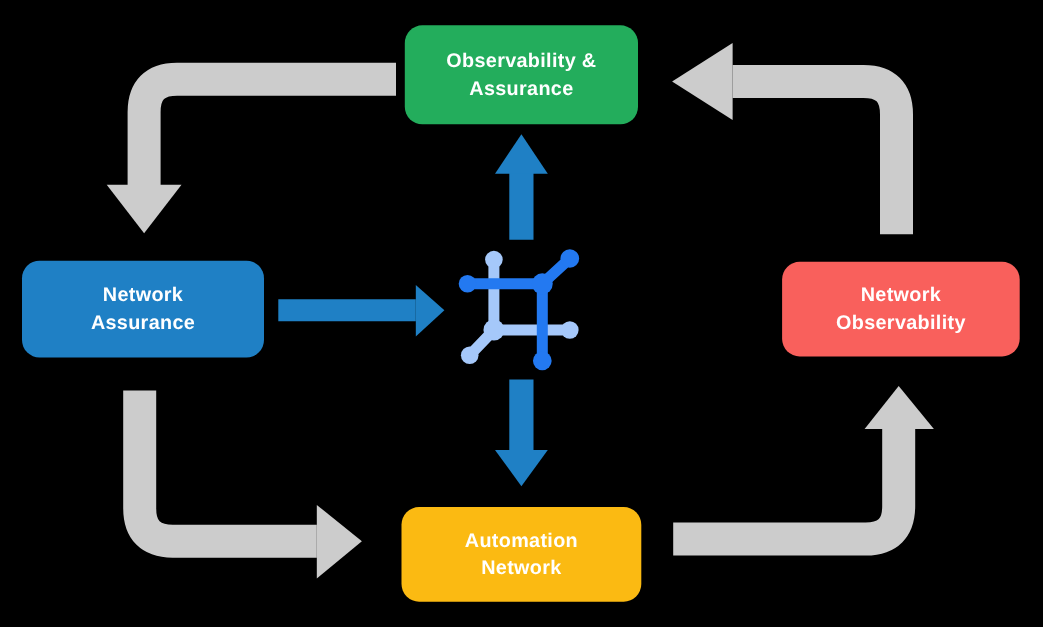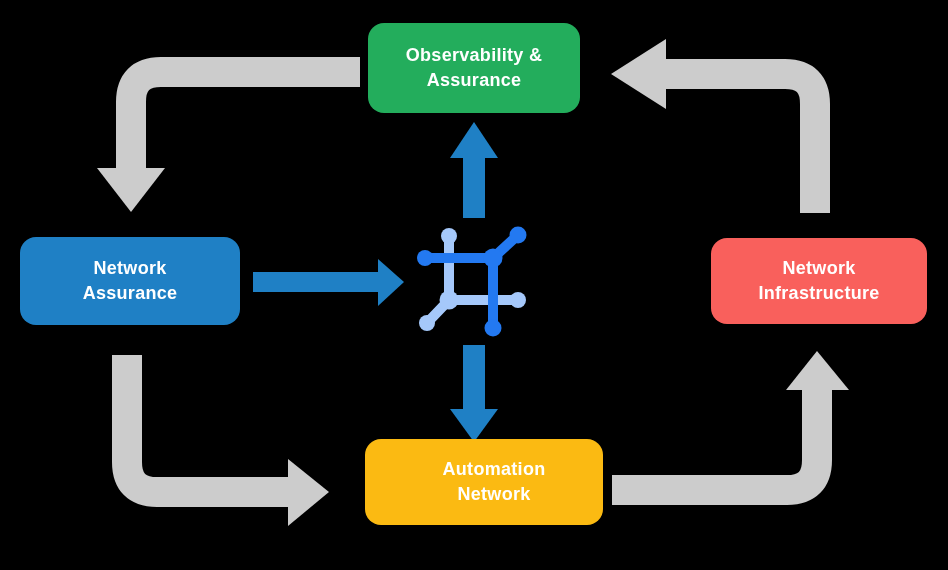--- a/index.html
+++ b/index.html
@@ -102,21 +102,21 @@
     <span>Assurance</span>
   </div>
 
   <div class="node" style="left: 20px; top: 237px; width: 220px; height: 88px; background: rgb(31, 128, 197);">
     <span>Network</span>
     <span>Assurance</span>
   </div>
 
   <div class="node" style="left: 711px; top: 238px; width: 216px; height: 86px; background: rgb(249, 96, 92);">
     <span>Network</span>
-    <span>Infrastructure</span>
+    <span>Observability</span>
   </div>
 
-  <div class="node" style="left: 365px; top: 439px; width: 218px; height: 86px; background: rgb(251, 186, 18); padding-left: 20px;">
+  <div class="node" style="left: 365px; top: 461px; width: 218px; height: 86px; background: rgb(251, 186, 18);">
     <span>Automation</span>
     <span>Network</span>
   </div>
 
 </div>
 
 </body></html>

